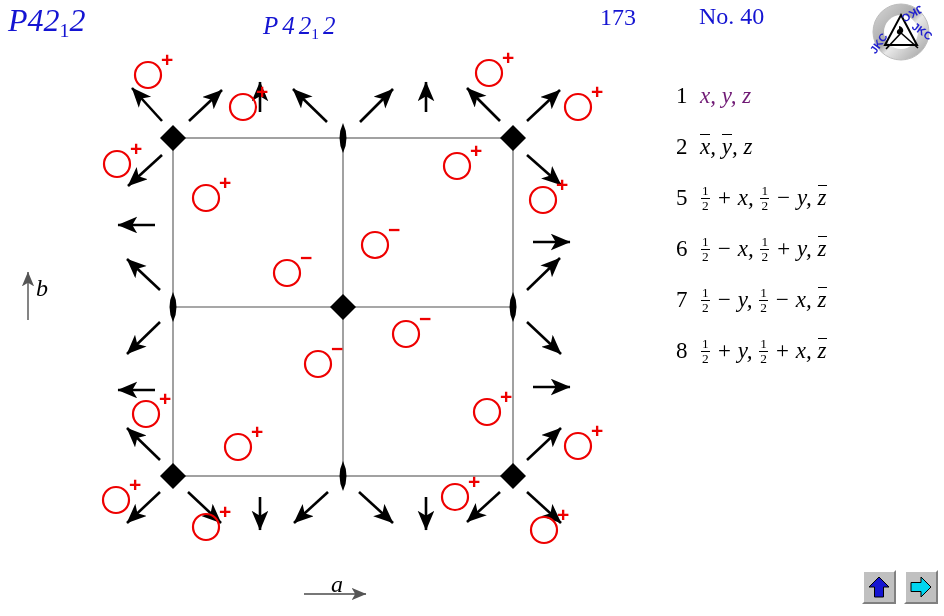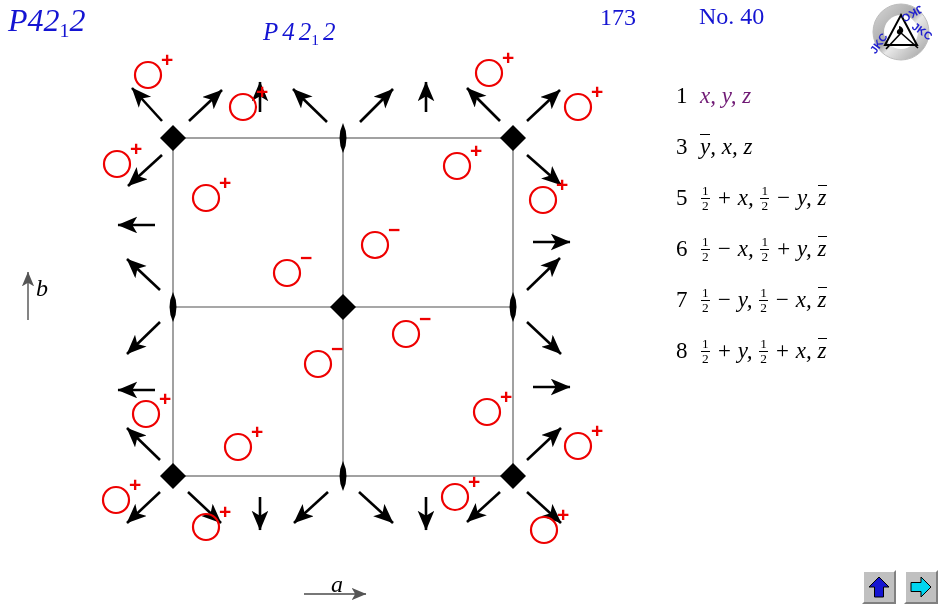--- a/index.html
+++ b/index.html
@@ -17,21 +17,21 @@
   }
 
   
   .hdr {
     position: absolute;
     color: #1414d2;
     font-family: "Liberation Serif", "DejaVu Serif", serif;
     white-space: nowrap;
   }
   #hdr-short  { left: 8px;   top: 2px;  font-size: 32px; font-style: italic; }
-  #hdr-full   { left: 263px; top: 18px;  font-size: 25px; font-style: italic; }
+  #hdr-full   { left: 263px; top: 12px;  font-size: 25px; font-style: italic; }
   #hdr-point  { left: 600px; top: 4px;  font-size: 24px; font-style: normal; }
   #hdr-number { left: 699px; top: 3px;  font-size: 24px; font-style: normal; }
   .sub { font-size: 0.62em; vertical-align: -0.32em; font-style: normal; }
 
   
   #logo {
     position: absolute;
     left: 866px; top: 2px;
     width: 70px; height: 60px;
   }
@@ -282,21 +282,21 @@
       </g>
       <g>
         <circle cx="544" cy="530" r="13" fill="none" stroke="#ee0000" stroke-width="2.2"></circle>
         <text x="557" y="522" fill="#ee0000" font-family="Liberation Sans, sans-serif" font-size="21" font-weight="bold">+</text>
       </g>
     </g>
 </svg>
 
 <div id="ops">
     <div class="op-row op-first"><span class="op-num">1</span><span class="op-txt">x,&nbsp;y,&nbsp;z</span></div>
-    <div class="op-row"><span class="op-num">3</span><span class="op-txt"><span class="ovl">y</span>,&nbsp;x,&nbsp;z</span></div>
+    <div class="op-row"><span class="op-num">2</span><span class="op-txt"><span class="ovl">x</span>,&nbsp;<span class="ovl">y</span>,&nbsp;z</span></div>
     <div class="op-row"><span class="op-num">5</span><span class="op-txt"><span class="frac"><span class="num">1</span><span class="den">2</span></span>&nbsp;+&nbsp;x,&nbsp;<span class="frac"><span class="num">1</span><span class="den">2</span></span>&nbsp;−&nbsp;y,&nbsp;<span class="ovl">z</span></span></div>
     <div class="op-row"><span class="op-num">6</span><span class="op-txt"><span class="frac"><span class="num">1</span><span class="den">2</span></span>&nbsp;−&nbsp;x,&nbsp;<span class="frac"><span class="num">1</span><span class="den">2</span></span>&nbsp;+&nbsp;y,&nbsp;<span class="ovl">z</span></span></div>
     <div class="op-row"><span class="op-num">7</span><span class="op-txt"><span class="frac"><span class="num">1</span><span class="den">2</span></span>&nbsp;−&nbsp;y,&nbsp;<span class="frac"><span class="num">1</span><span class="den">2</span></span>&nbsp;−&nbsp;x,&nbsp;<span class="ovl">z</span></span></div>
     <div class="op-row"><span class="op-num">8</span><span class="op-txt"><span class="frac"><span class="num">1</span><span class="den">2</span></span>&nbsp;+&nbsp;y,&nbsp;<span class="frac"><span class="num">1</span><span class="den">2</span></span>&nbsp;+&nbsp;x,&nbsp;<span class="ovl">z</span></span></div>
   </div>
 
 <div id="navbar">
   <div class="navbtn">
     <svg width="24" height="24" viewBox="0 0 24 24">
       <path d="M12 2 L22 12 L16.5 12 L16.5 22 L7.5 22 L7.5 12 L2 12 Z" fill="#1414d2" stroke="#000000" stroke-width="1"></path>

